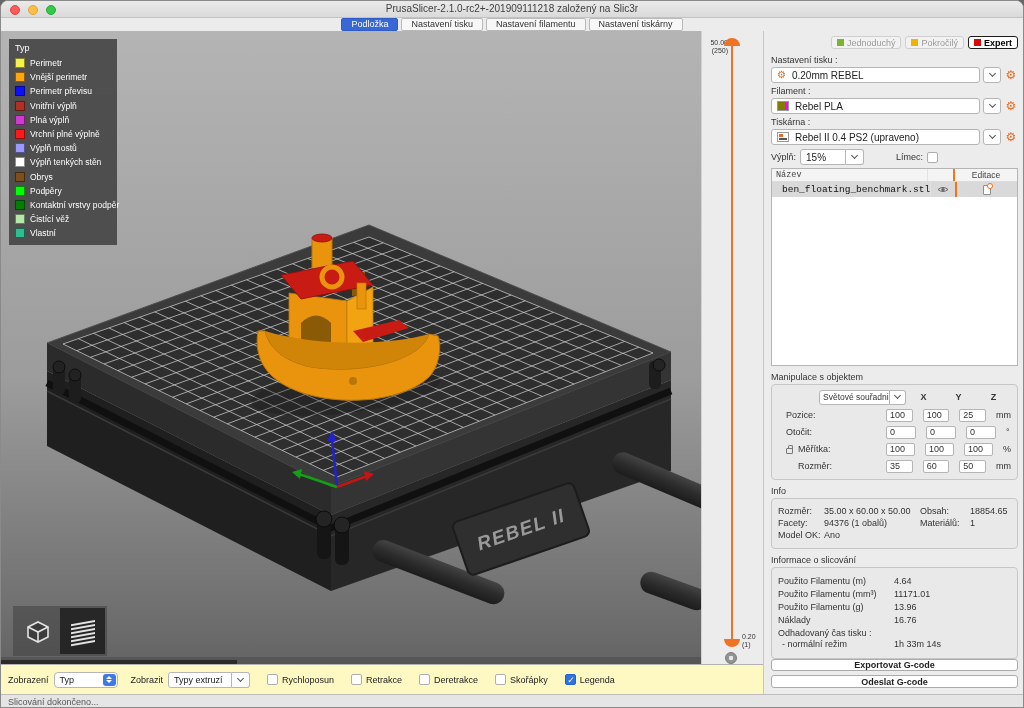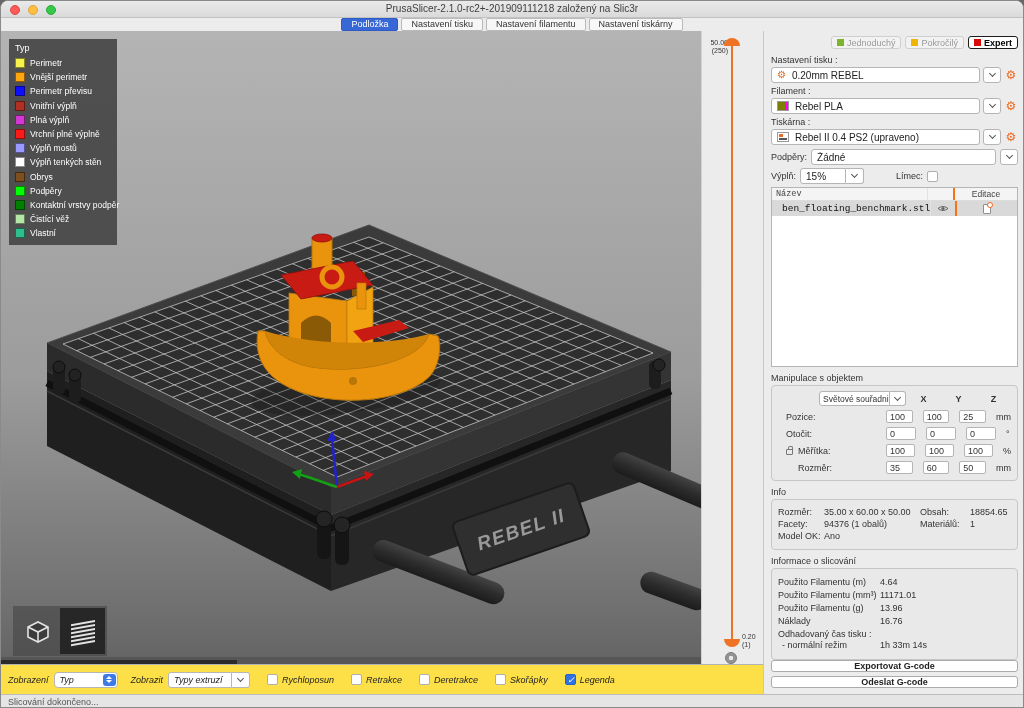--- a/index.html
+++ b/index.html
@@ -90,28 +90,28 @@
   .mlabel{flex:0 0 100px;display:flex;align-items:center;gap:5px;}
   .minput{width:30px;height:13px;background:#fff;border:1px solid #b5b5b5;border-radius:2px;font-size:9px;display:flex;align-items:center;padding-left:3px;margin-right:10px;}
   .munit{color:#333;}
   .lock{width:7px;height:6px;border:1px solid #777;border-radius:1px;position:relative;margin-top:3px;}
   .lock:before{content:'';position:absolute;top:-4px;left:1px;width:3px;height:3px;border:1px solid #777;border-bottom:none;border-radius:2px 2px 0 0;}
   .irow{display:flex;margin:2px 0;}
   .il1{flex:0 0 46px;}
   .iv1{flex:0 0 96px;}
   .il2{flex:0 0 50px;}
   .iv2{flex:1;}
-  .srow{display:flex;margin:3px 0;}
+  .srow{display:flex;margin:3px 0;gap:14px;}
   .sl{flex:0 0 102px;}
   .sv{flex:1;}
   .gbtn{height:13px;background:#fff;border:1px solid #ababab;border-radius:3px;font-size:9px;font-weight:bold;color:#222;width:100%;padding:0;font-family:"Liberation Sans",sans-serif;}
   .gbtn.first{margin-top:auto;}
   .gbtn + .gbtn{margin-top:4px;}
   
-  .toolbar{position:absolute;left:0;top:663px;width:762px;height:30px;background:#fde047;border-top:1px solid #b2b2b2;display:flex;align-items:center;font-size:9px;color:#222;padding-left:7px;font-style:italic;}
+  .toolbar{position:absolute;left:0;top:663px;width:762px;height:30px;background:#fef9c3;border-top:1px solid #b2b2b2;display:flex;align-items:center;font-size:9px;color:#222;padding-left:7px;}
   .macselect{width:64px;height:16px;background:#fff;border:1px solid #b6b6b6;border-radius:4px;display:flex;align-items:center;padding-left:5px;position:relative;margin-left:5px;}
   .stepper{position:absolute;right:1px;top:1px;bottom:1px;width:13px;background:#3E79E8;border-radius:3px;display:flex;flex-direction:column;align-items:center;justify-content:center;gap:1px;}
   .tri-up{width:0;height:0;border-left:3px solid transparent;border-right:3px solid transparent;border-bottom:3px solid #fff;}
   .tri-dn{width:0;height:0;border-left:3px solid transparent;border-right:3px solid transparent;border-top:3px solid #fff;}
   .tb-field{width:64px;height:16px;background:#fff;border:1px solid #b6b6b6;border-radius:3px 0 0 3px;display:flex;align-items:center;padding-left:5px;margin-left:5px;white-space:nowrap;}
   .tb-chev{width:18px;height:16px;background:#fff;border:1px solid #b6b6b6;border-left:none;border-radius:0 3px 3px 0;display:flex;align-items:center;justify-content:center;padding:0;}
   .cbgroup{display:flex;align-items:center;gap:4px;margin-left:17px;}
   .lbl2{margin-left:13px;}
   
   .statusbar{position:absolute;left:0;top:693px;width:1024px;height:15px;background:#e5e5e5;border-top:1px solid #bdbdbd;font-size:9px;color:#555;line-height:14px;padding-left:7px;}
@@ -413,29 +413,20 @@
       <div class="presetfield">
         <span class="printer-ic"></span>
         <span class="presettext">Rebel II 0.4 PS2 (upraveno)</span>
       </div>
       <button class="chevbtn">
           <span class="chev"></span>
         </button>
       <button class="gearbtn">⚙</button>
     </div>
 
-    <div class="inline">
-      <span>Podpěry:</span>
-      <div class="presetfield" style="flex:1">
-        <span class="presettext">Žádné</span>
-      </div>
-      <button class="chevbtn">
-          <span class="chev"></span>
-        </button>
-    </div>
 
     <div class="inline">
       <span>Výplň:</span>
       <div class="minicombo">
         <div class="presetfield">
             <span class="presettext">15%</span>
           </div>
         <button class="chevbtn">
             <span class="chev"></span>
           </button>

